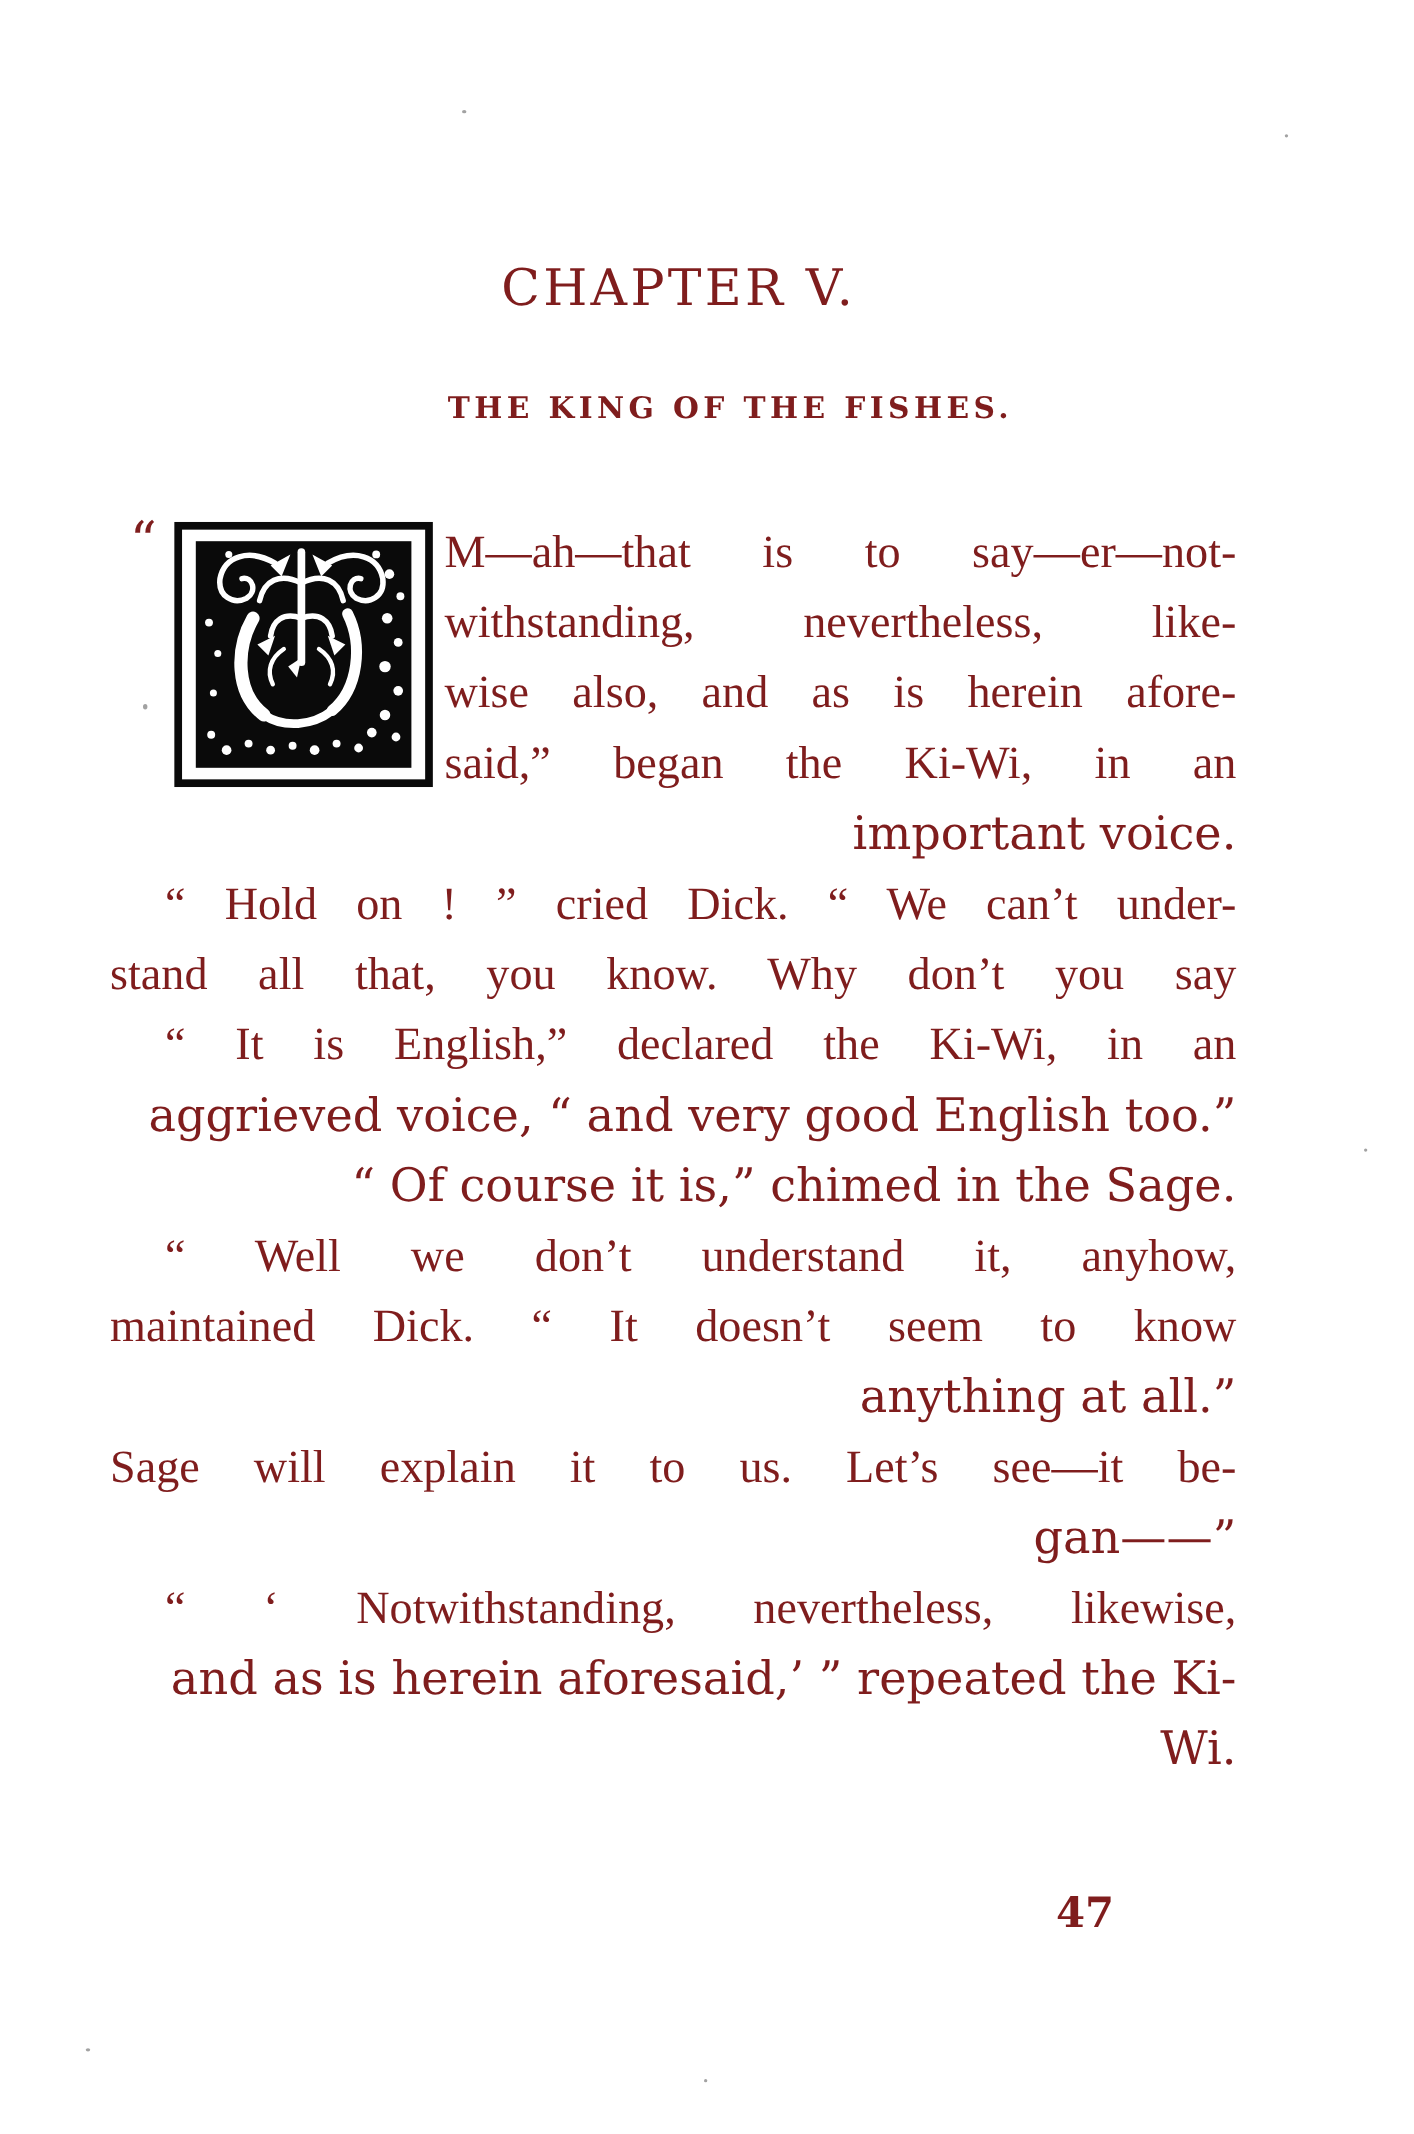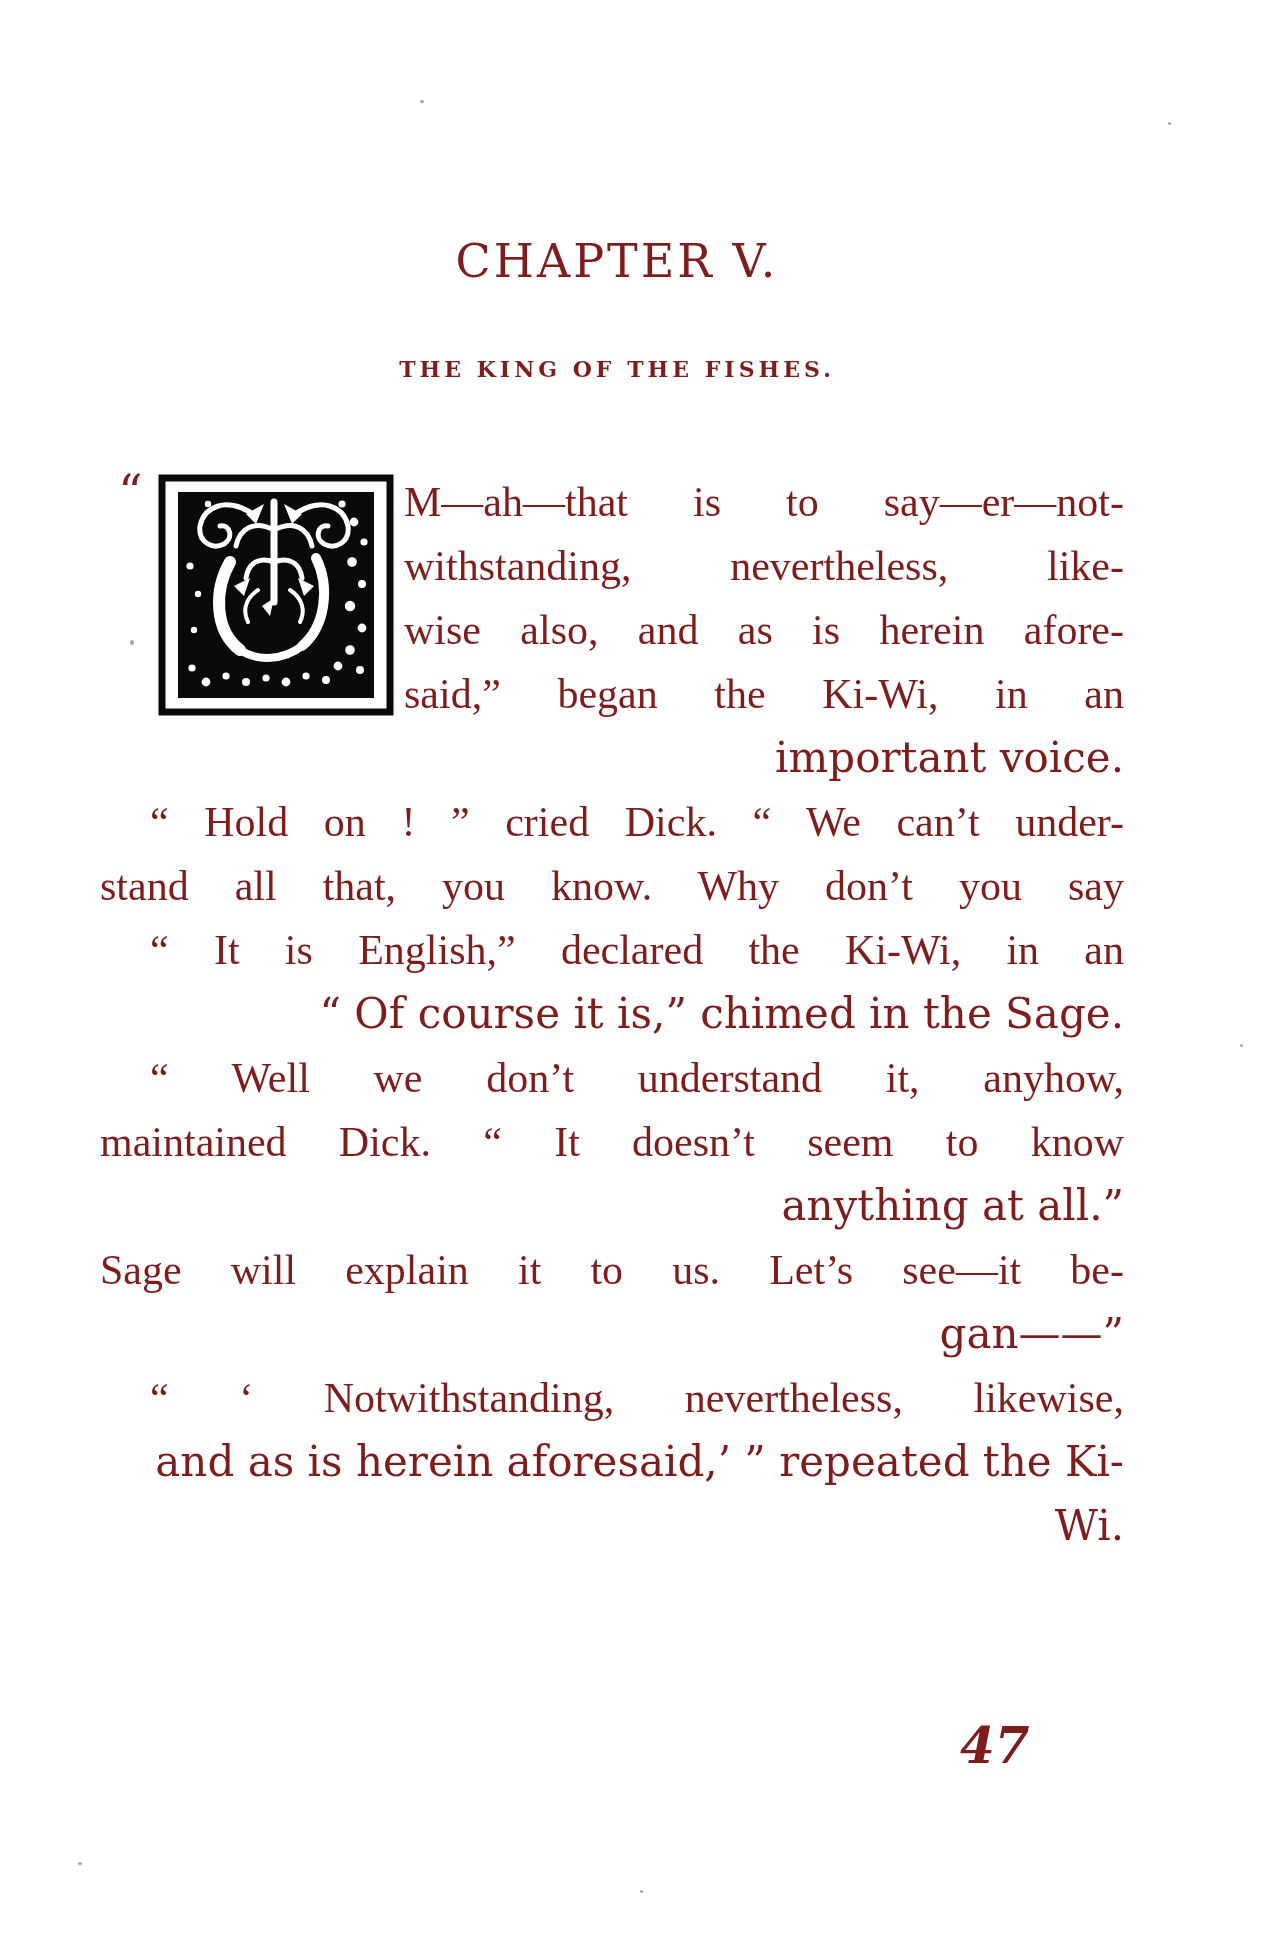--- a/index.html
+++ b/index.html
@@ -21,28 +21,29 @@
     padding-top: 238px;
     text-align: center;
     font-size: 46px;
     font-weight: normal;
     letter-spacing: 3px;
     line-height: 1;
     
     width: 1234px;
   }
   .section-title {
-    margin: 0;
+    margin: 12px;
     margin-top: 74px;
     text-align: center;
-    font-size: 22px;
+    font-size: 27px;
     font-weight: bold;
     letter-spacing: 4px;
     line-height: 1;
     width: 1234px;
+    padding-left: 35px;
   }
   .body-text {
     position: absolute;
     left: 100px;
     top: 470px;
     width: 1024px;
     font-size: 42px;
     line-height: 64px;
   }
   .para { margin: 0; }
@@ -78,23 +79,22 @@
     position: absolute;
     left: 58px;
     top: 4px;
     width: 236px;
     height: 242px;
   }
   .page-number {
     position: absolute;
     left: 960px;
     top: 1716px;
-    font-size: 50px;
+    font-size: 38px;
     font-weight: bold;
-    font-style: italic;
   }
   .speck {
     position: absolute;
     background: #555;
     border-radius: 50%;
     opacity: 0.55;
   }
 </style>
 </head>
 <body>
@@ -170,20 +170,21 @@
       <div class="tline ll">important voice.</div>
     </div>
 
     <div class="para">
       <div class="tline jl ind">“ Hold on ! ” cried Dick. “ We can’t under-</div>
       <div class="tline jl">stand all that, you know. Why don’t you say</div>
     </div>
 
     <div class="para">
       <div class="tline jl ind">“ It is English,” declared the Ki-Wi, in an</div>
+      <div class="tline ll">aggrieved voice, “ and very good English too.”</div>
     </div>
 
     <div class="para">
       <div class="tline ll ind">“ Of course it is,” chimed in the Sage.</div>
     </div>
 
     <div class="para">
       <div class="tline jl ind">“ Well we don’t understand it, anyhow,</div>
       <div class="tline jl">maintained Dick. “ It doesn’t seem to know</div>
       <div class="tline ll">anything at all.”</div>

